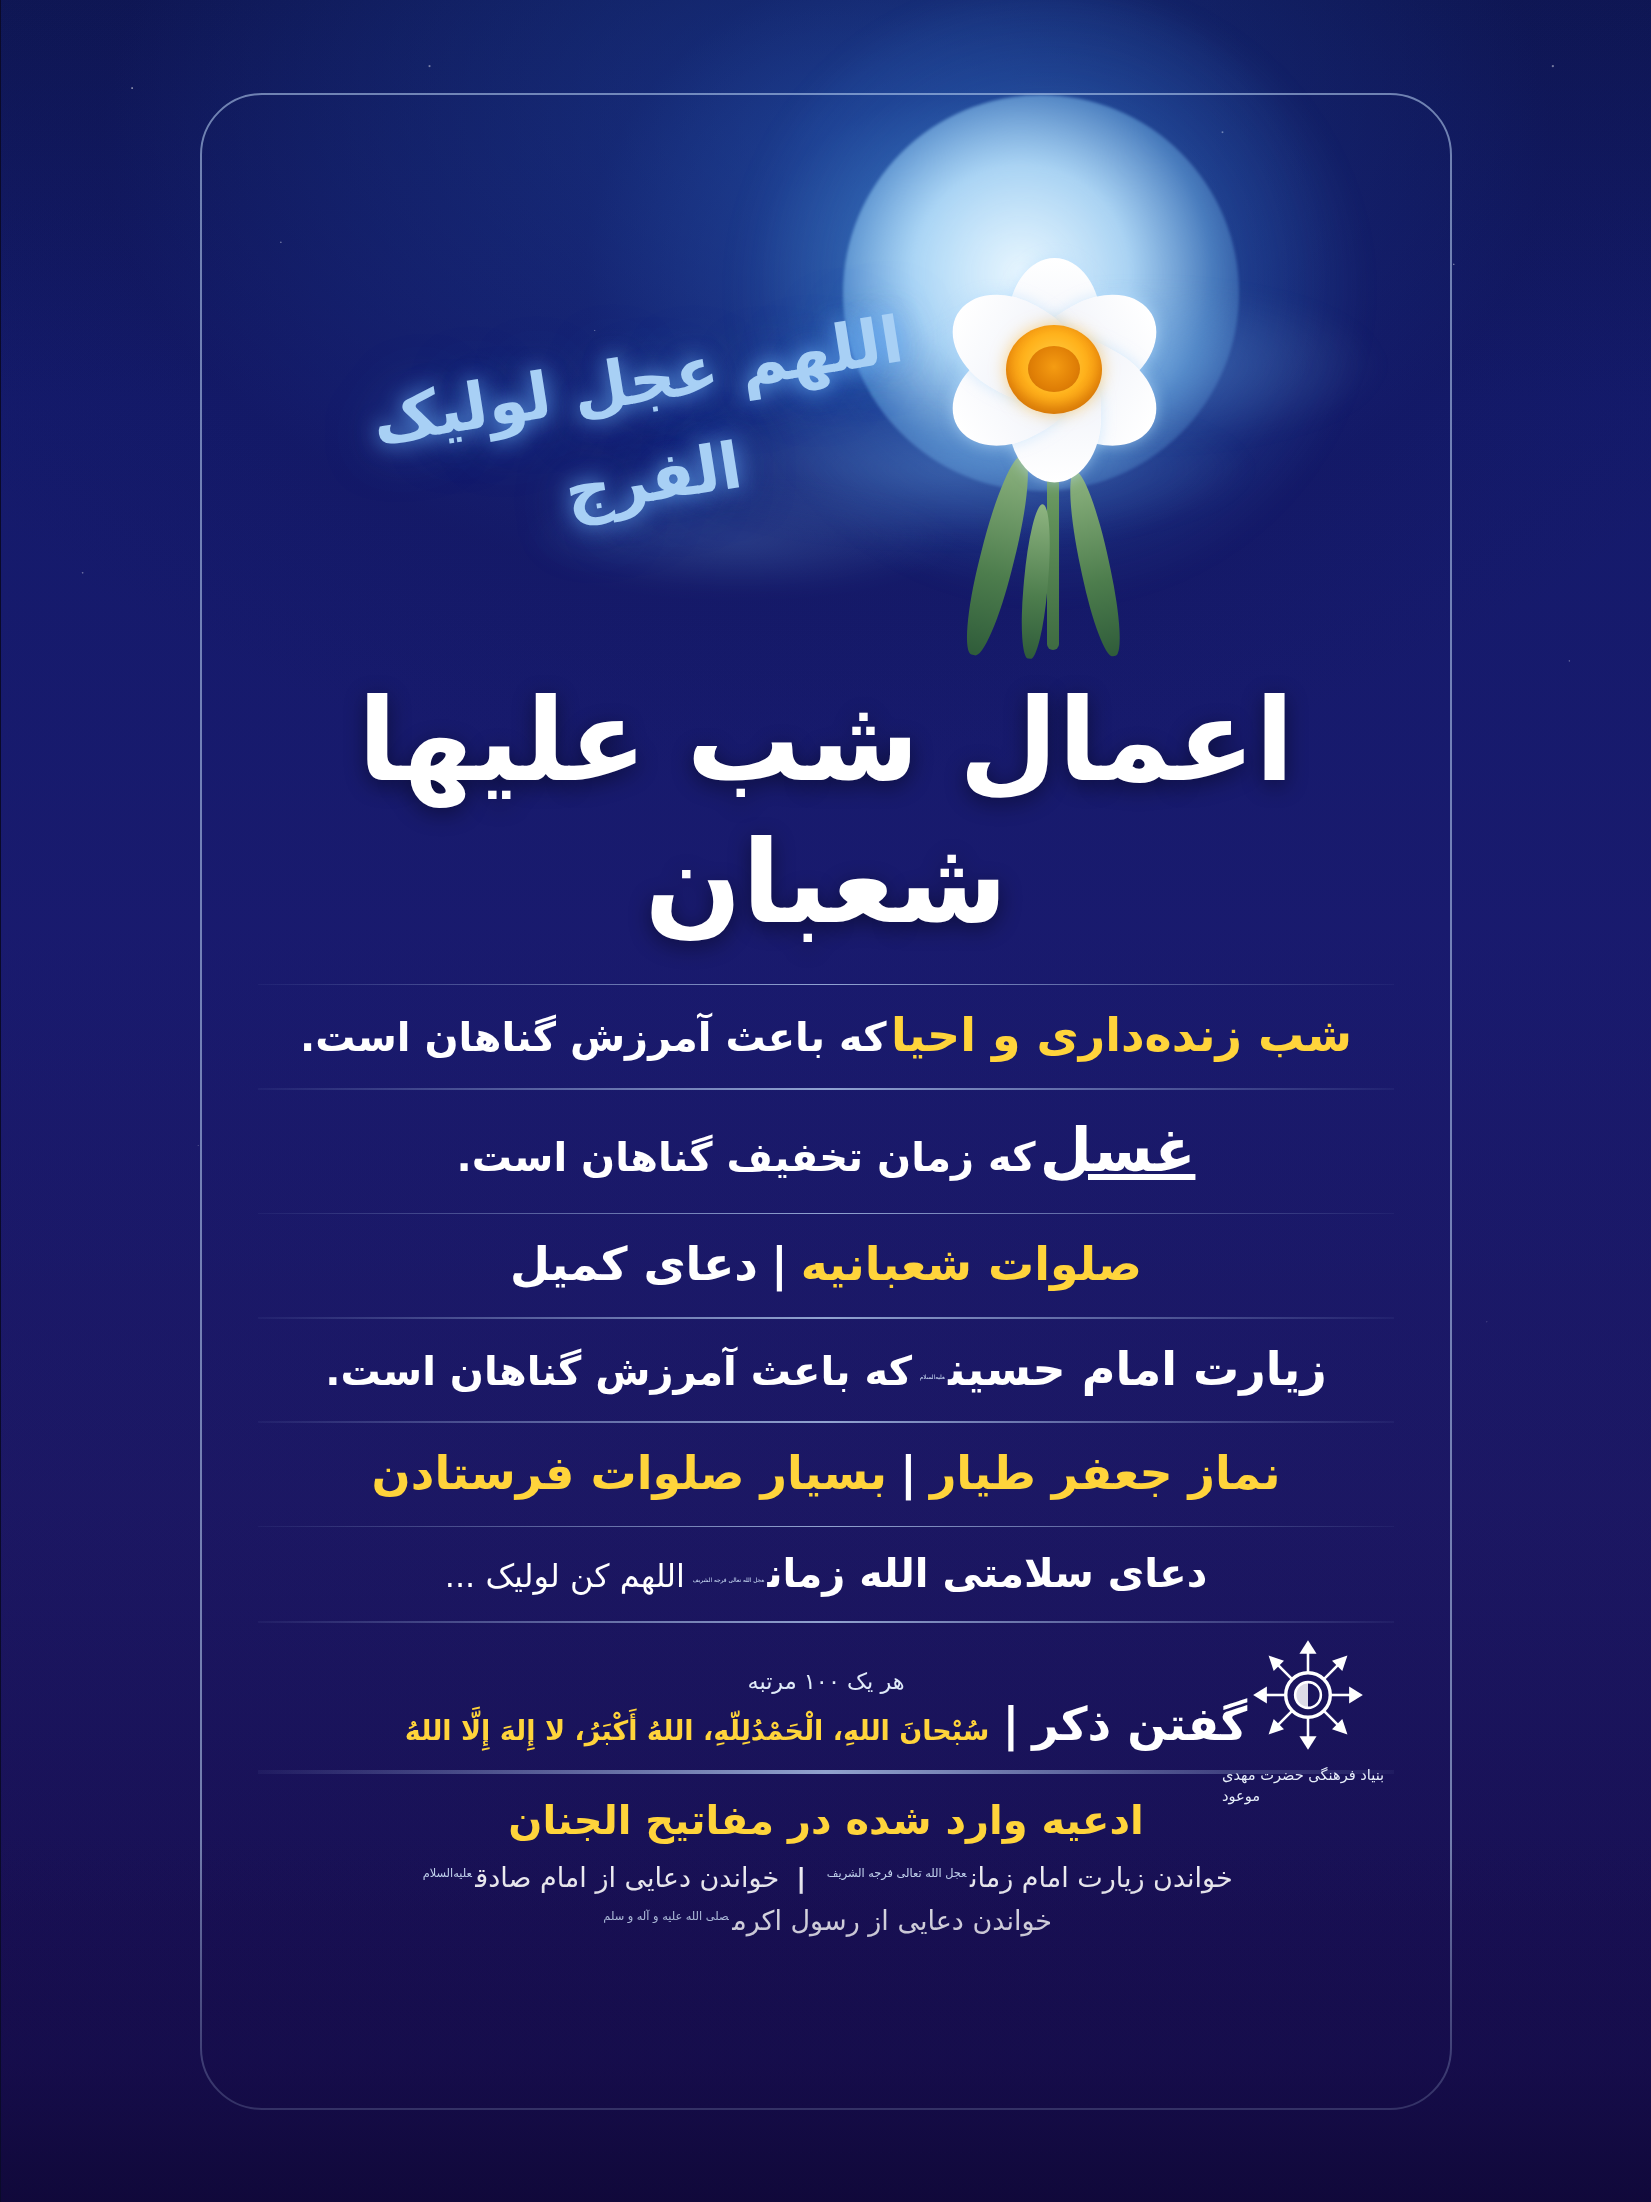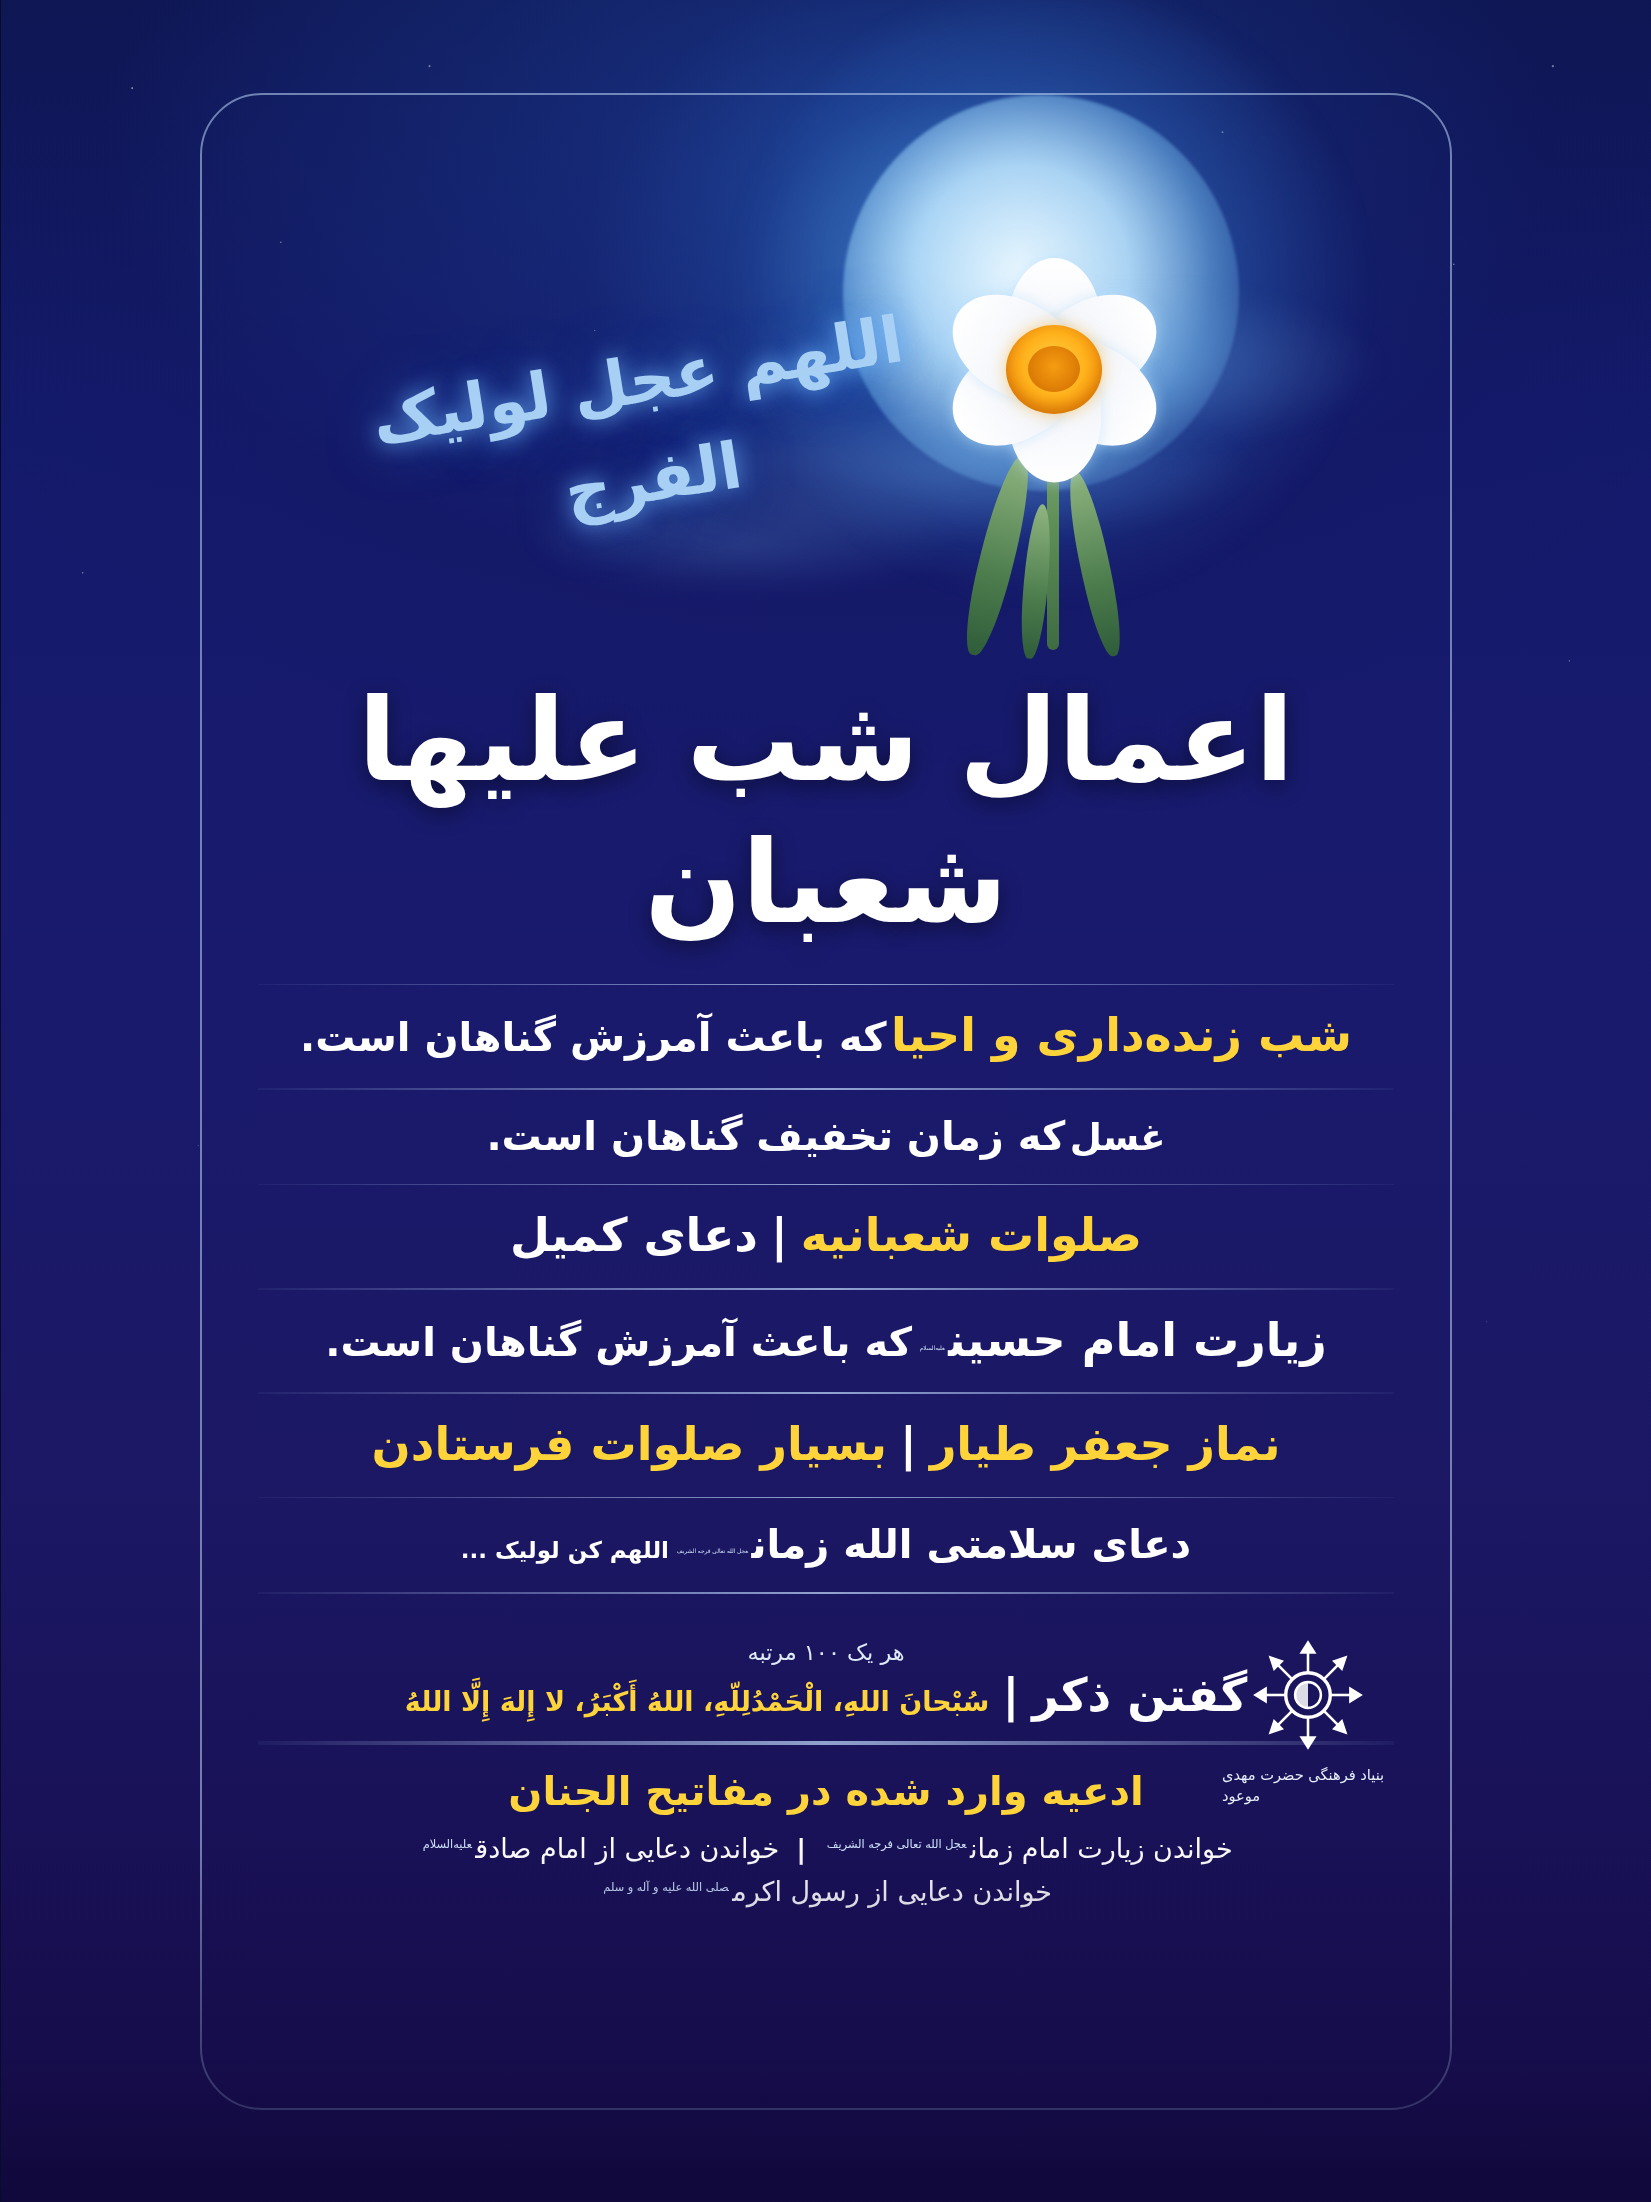--- a/index.html
+++ b/index.html
@@ -203,24 +203,24 @@
     padding: 17px 8.6px 19px;
     text-align: center;
   }
   .row .line {
     line-height: 1.45;
   }
 
   .t-yellow { color: #ffd43b; }
   .t-white { color: #ffffff; }
 
-  .s-64 { font-size: 37px; font-weight: bold; }
+  .s-64 { font-size: 60px; font-weight: bold; text-decoration: underline; }
   .s-56 { font-size: 46px; font-weight: bold; }
   .s-48 { font-size: 40px; font-weight: bold; }
-  .s-34 { font-size: 23px; font-weight: bold; }
+  .s-34 { font-size: 32px; font-weight: normal; }
 
   .sup {
     font-size: 0.42em;
     vertical-align: super;
     color: #cfe2fa;
     font-weight: normal;
     margin: 0 3.4px;
   }
 
   .sep {

